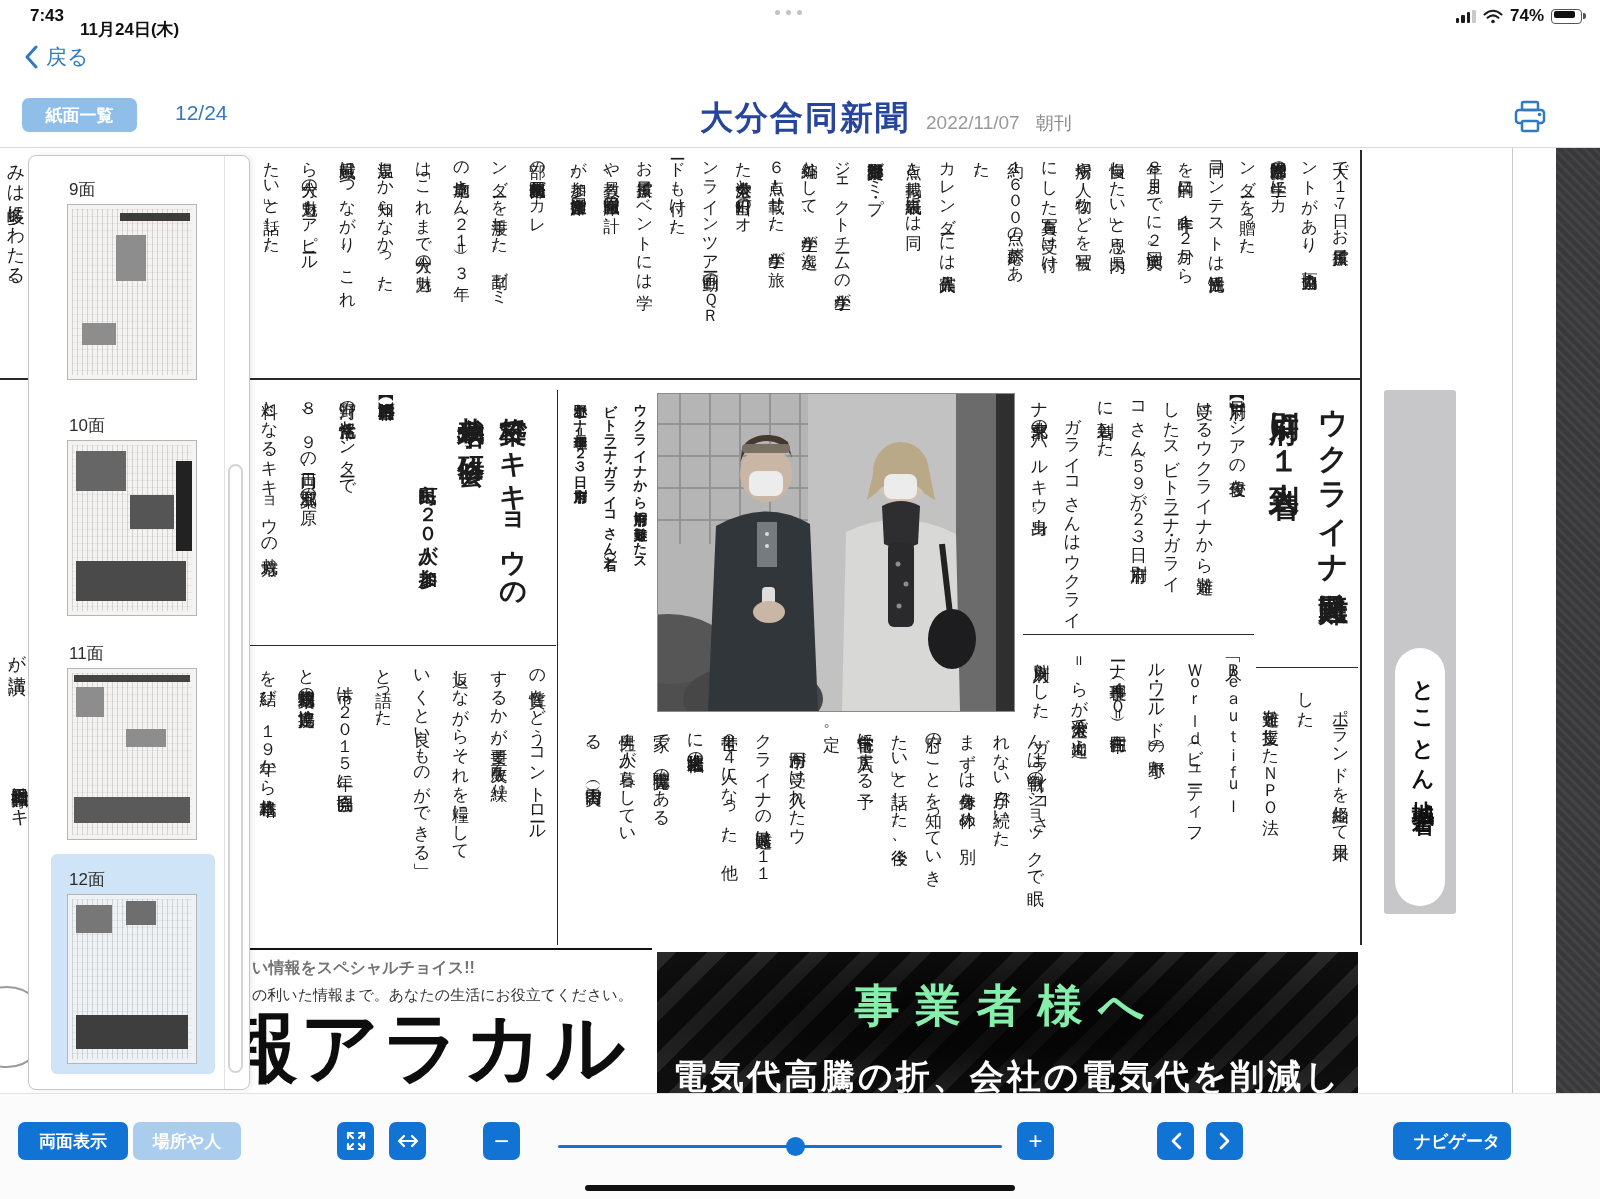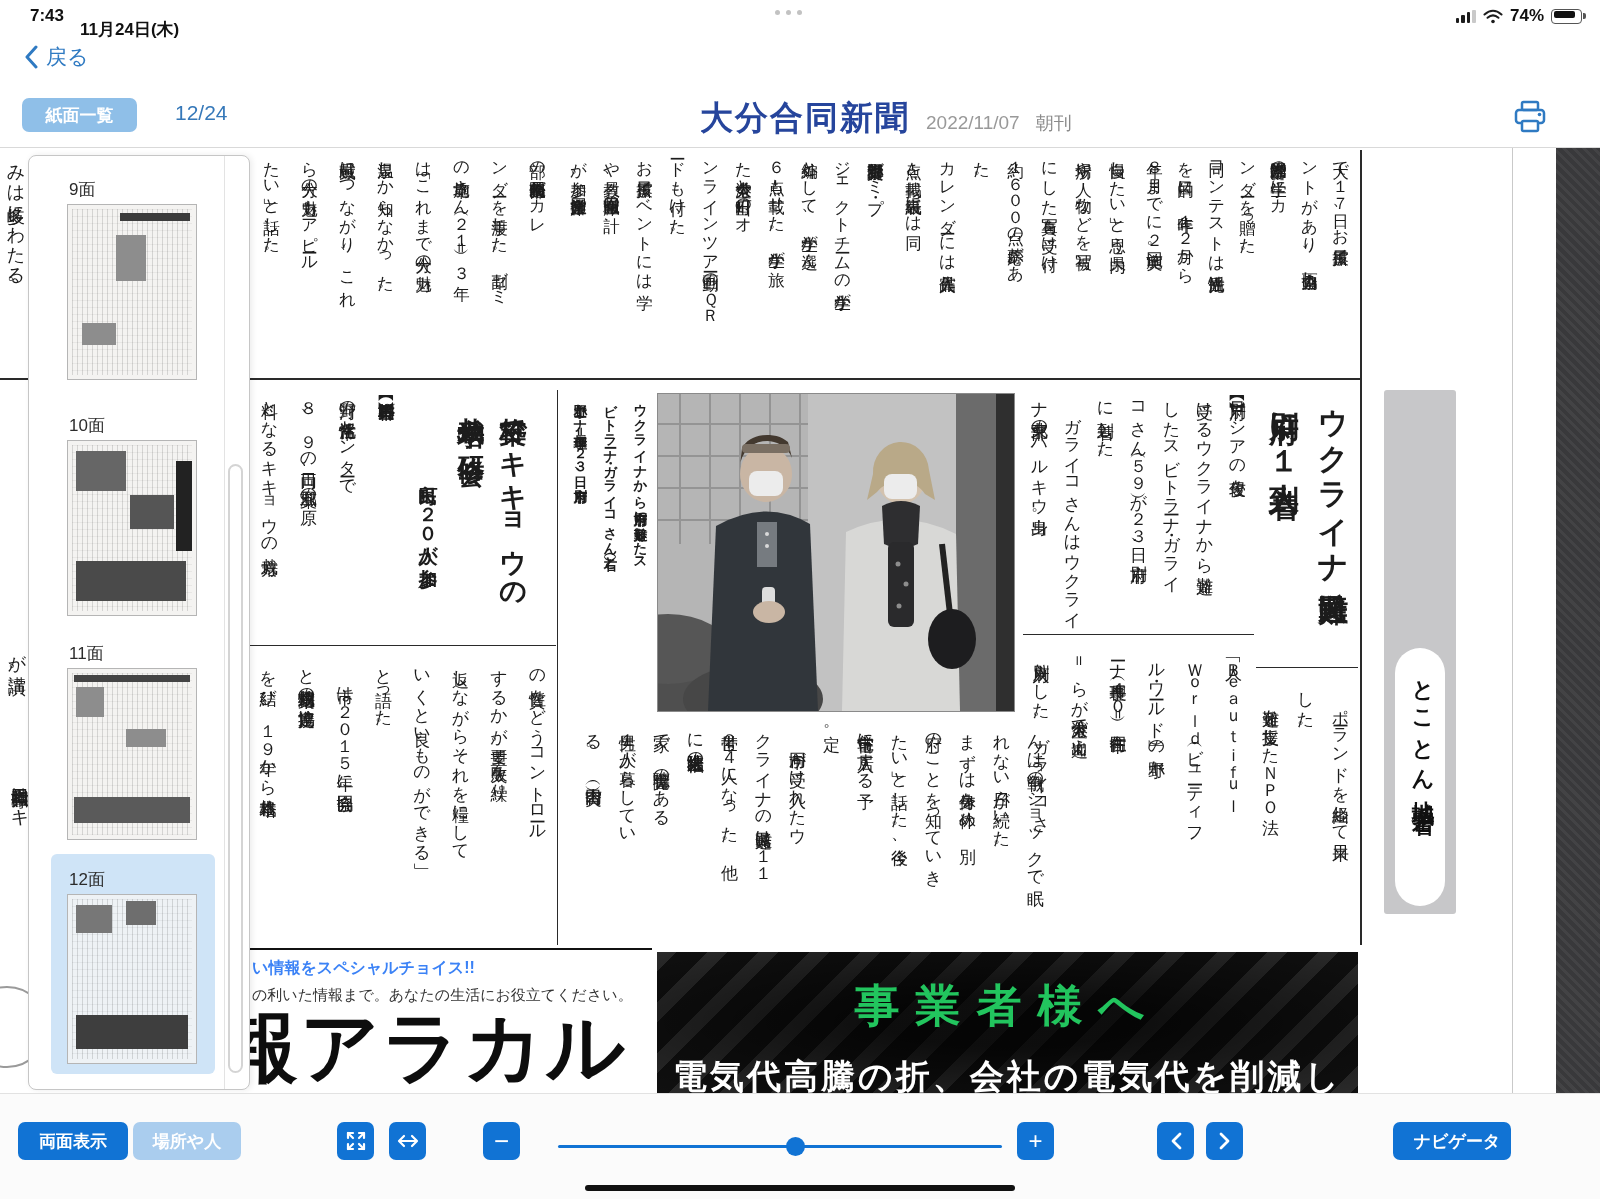--- a/index.html
+++ b/index.html
@@ -44,31 +44,31 @@
      background-image:repeating-linear-gradient(45deg,rgba(255,255,255,.05) 0 3px,transparent 3px 7px);}
   .pageedge{position:absolute;left:1512px;top:147px;width:1px;height:946px;background:#c9c9c9;}
   .sidebanner{position:absolute;left:1384px;top:390px;width:72px;height:524px;background:#c7c7c9;border-radius:3px;}
   .sidebannerpill{position:absolute;left:11px;top:258px;width:50px;height:258px;background:#fff;border-radius:25px;}
   .sidebannertxt{position:absolute;left:13px;top:18px;writing-mode:vertical-rl;font-size:22px;font-weight:800;
                  color:#111;letter-spacing:4px;font-family:"Liberation Sans",sans-serif;}
   .photo{position:absolute;left:657px;top:393px;width:358px;height:319px;border:1px solid #8a8a8a;box-sizing:border-box;}
   
   .adleft{position:absolute;left:40px;top:948px;width:612px;height:145px;background:#fff;overflow:hidden;
           border-top:2px solid #111;}
-  .adl1{position:absolute;left:212px;top:8px;font-size:16px;font-weight:700;color:#3b82f6;}
+  .adl1{position:absolute;left:212px;top:8px;font-size:16px;font-weight:700;color:#737373;}
   .adl2{position:absolute;left:212px;top:36px;font-size:15px;color:#333;}
   .adbig{position:absolute;left:100px;top:46px;font-size:78px;font-weight:900;color:#0d0d0d;letter-spacing:2px;
          font-family:"Liberation Sans","DejaVu Sans",sans-serif;}
   .adcircle{position:absolute;left:-34px;top:986px;width:78px;height:78px;border-radius:50%;
             background:#fff;border:2px solid #9a9a9a;}
   .adright{position:absolute;left:657px;top:952px;width:701px;height:141px;background:#141414;overflow:hidden;}
   .adstripes{position:absolute;inset:0;
      background:repeating-linear-gradient(135deg,rgba(255,255,255,.14) 0 14px,transparent 14px 36px);}
   .adshade{position:absolute;inset:0;background:radial-gradient(ellipse at center,rgba(0,0,0,.75) 25%,rgba(0,0,0,.2) 100%);}
-  .adtitle{position:absolute;left:0;top:24px;width:100%;text-align:center;color:#22c55e;font-size:45px;
+  .adtitle{position:absolute;left:0;top:24px;width:100%;text-align:center;color:#86efac;font-size:45px;
            font-weight:900;letter-spacing:16px;font-family:"Liberation Serif","DejaVu Serif",serif;}
   .adsub{position:absolute;left:0;top:102px;width:100%;text-align:center;color:#fff;font-size:34px;
          font-weight:800;letter-spacing:3px;}
   
   .sidepanel{position:absolute;left:28px;top:155px;width:222px;height:935px;background:#fff;z-index:6;
              border:1px solid #c6c6c6;border-radius:8px;box-sizing:border-box;box-shadow:2px 0 6px rgba(0,0,0,.08);}
   .paneldivider{position:absolute;right:24px;top:0;width:1px;height:100%;background:#e3e3e3;}
   .thumblabel{position:absolute;left:40px;font-size:17px;color:#2b2b2b;}
   .thumb{position:absolute;left:38px;width:130px;background:#f4f3f1;border:1px solid #b5b5b5;box-sizing:border-box;}
   .thumb .noise{position:absolute;inset:4px;

